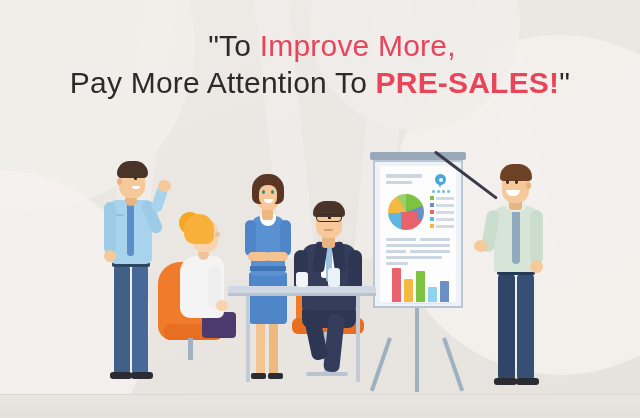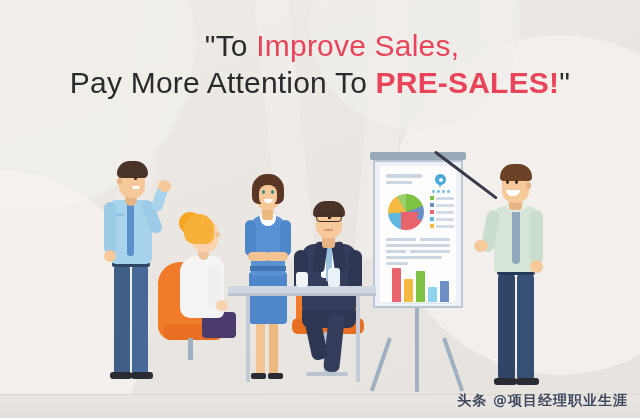--- a/index.html
+++ b/index.html
@@ -92,21 +92,21 @@
   <div class="ray" style="left:380px;transform:rotate(5deg);"></div>
   <div class="ray" style="left:470px;transform:rotate(-10deg);"></div>
   <div class="bg-blob blob-a"></div>
   <div class="bg-blob blob-b"></div>
   <div class="bg-blob blob-c"></div>
   <div class="bg-blob blob-d"></div>
   <div class="floor"></div>
   <div class="floor-line"></div>
 
   <div class="headline">
-    <span class="hl-line l1"><span>"To </span><span class="hl-red">Improve Sales,</span></span>
+    <span class="hl-line l1"><span>"To </span><span class="hl-red">Improve More,</span></span>
     <span class="hl-line l2"><span>Pay More Attention To </span><span class="hl-strong">PRE-SALES</span><span class="hl-strong">!</span><span>"</span></span>
   </div>
 
   <div class="chart-wrap">
     <div class="chart-top"></div>
     <div class="chart-board">
       <div class="paper">
 
         <div class="txtline" style="left:6px;top:8px;width:36px;height:4px;"></div>
         <div class="txtline" style="left:6px;top:15px;width:26px;"></div>
@@ -305,14 +305,13 @@
     <div class="sh" style="left:44px;top:20px;width:5px;height:7px;background:#e8b483;border-radius:50%;"></div>
     <div class="sh" style="left:24px;top:18px;width:3px;height:4px;background:#3a2a20;border-radius:50%;"></div>
     <div class="sh" style="left:33px;top:18px;width:3px;height:4px;background:#3a2a20;border-radius:50%;"></div>
     <div class="sh" style="left:22px;top:14px;width:7px;height:1.5px;background:#6b4226;"></div>
     <div class="sh" style="left:32px;top:14px;width:7px;height:1.5px;background:#6b4226;"></div>
     <div class="sh" style="left:24px;top:28px;width:14px;height:6px;background:#ffffff;border-radius:0 0 8px 8px;"></div>
   </div>
 
   <div class="pointer"></div>
 
-  <div class="wm">头条 @项目经理职业生涯</div>
 </div>
 
 </body></html>

